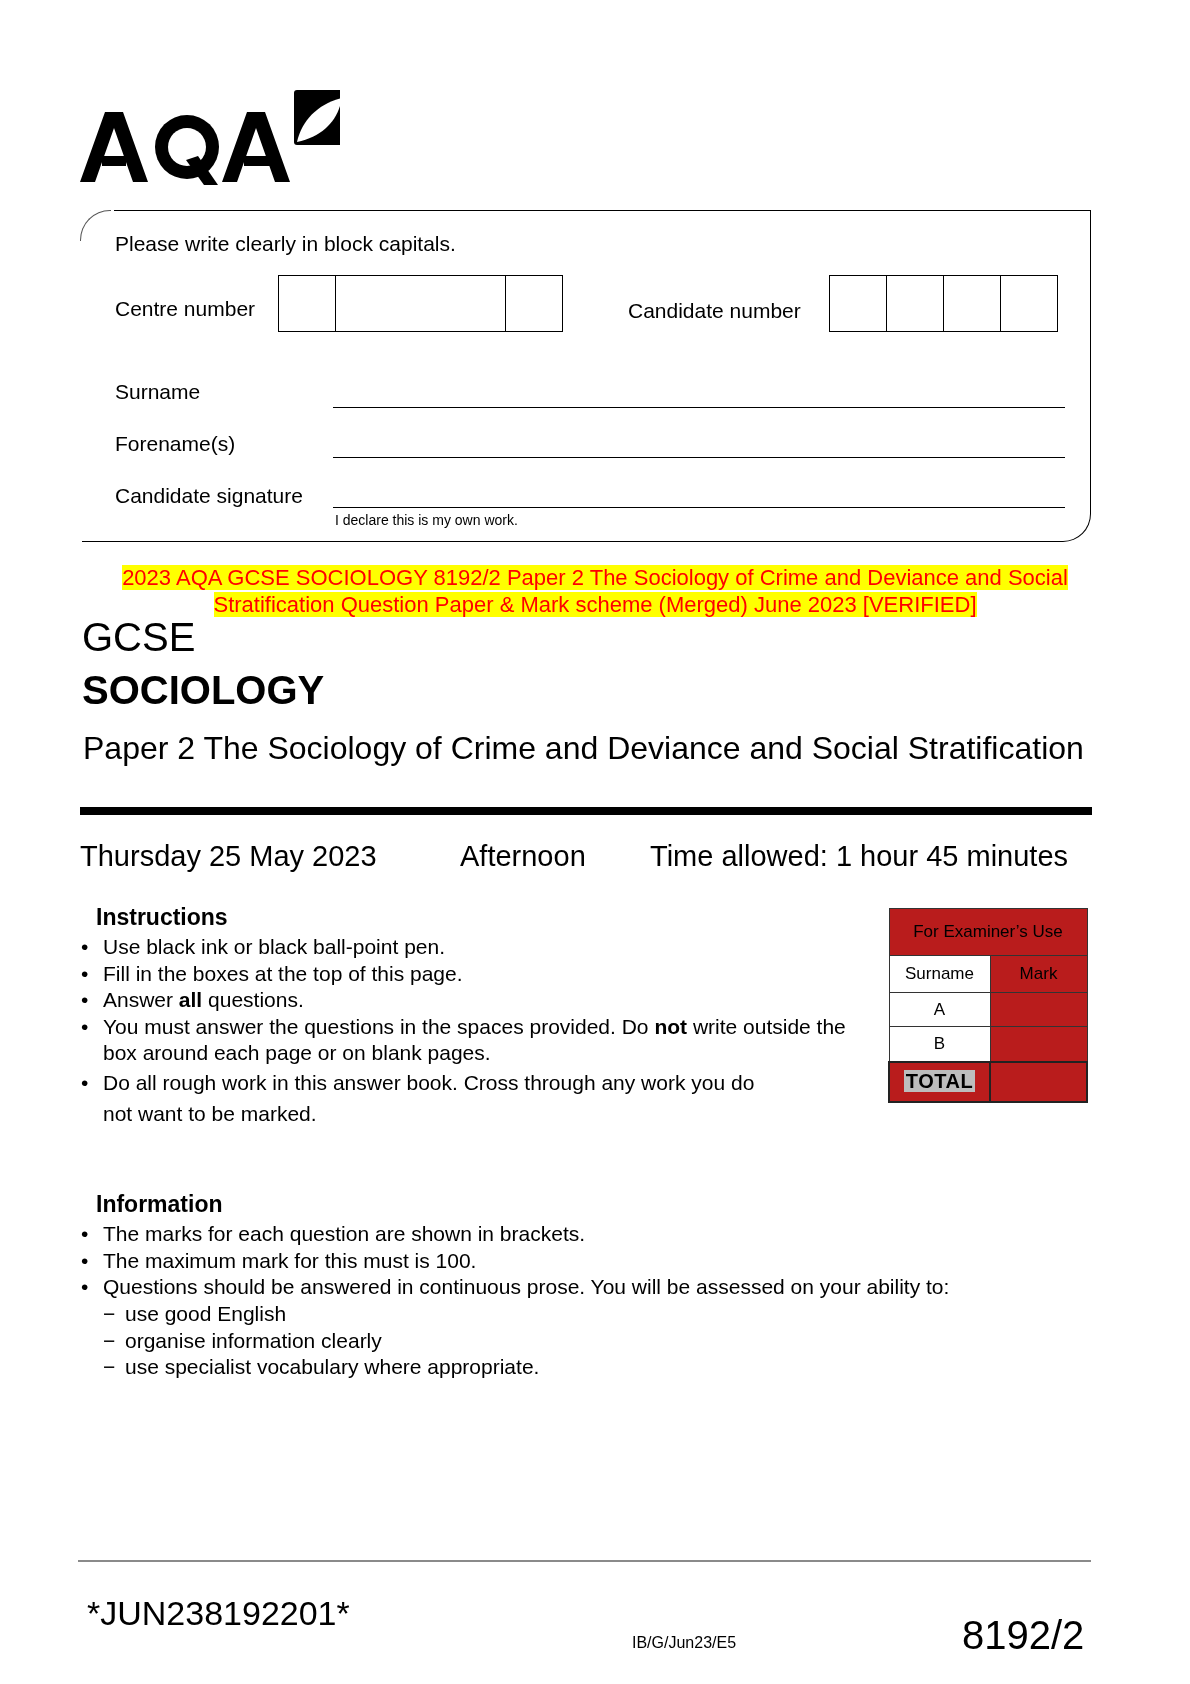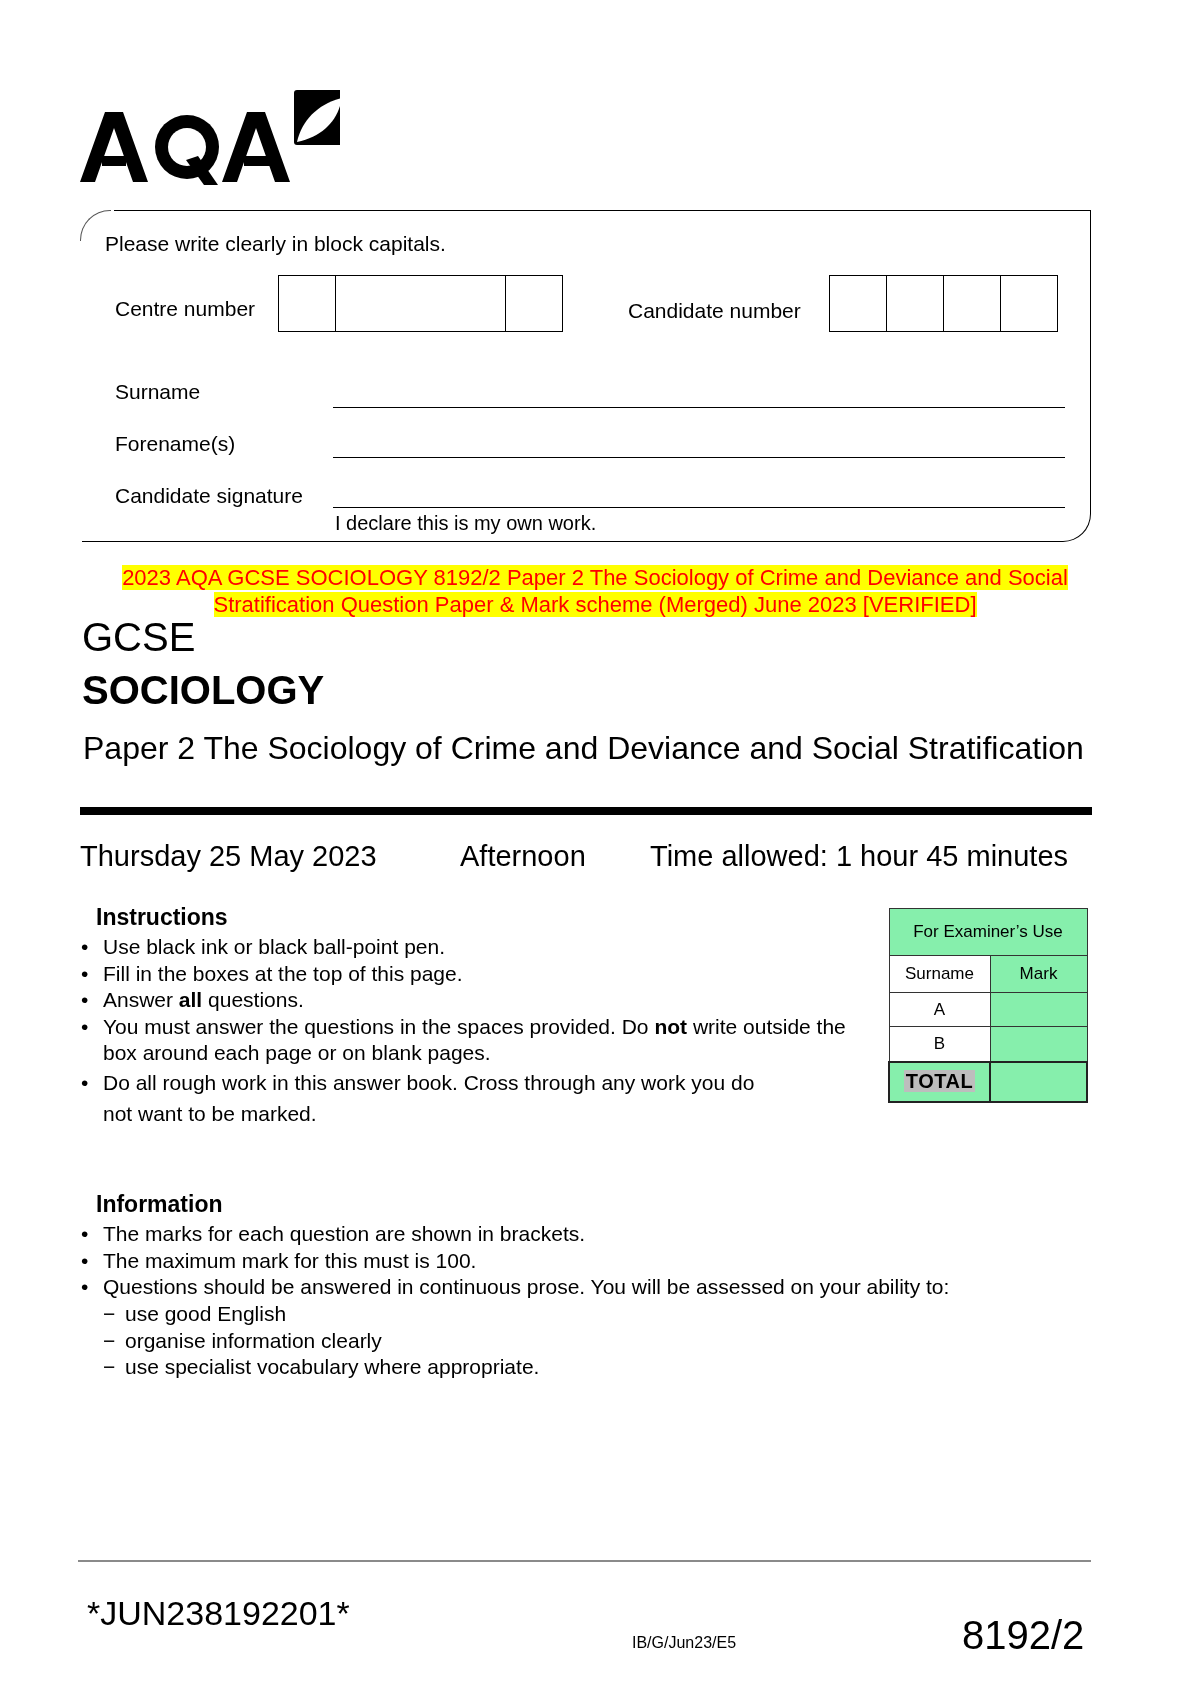--- a/index.html
+++ b/index.html
@@ -20,21 +20,21 @@
   .date-line { font-size:29px; top:840px; }
   .h-sec { font-size:23px; font-weight:bold;margin-left:16px; }
   ul.bul { list-style:none; margin:0; padding:0; font-size:21px; line-height:26.5px; }
   ul.bul li { position:relative; padding-left:23px; }
   ul.bul li::before { content:"•"; position:absolute; left:1px; top:0; }
   ul.dash { list-style:none; margin:0; padding:0; font-size:21px; line-height:26.5px; }
   ul.dash li { position:relative; padding-left:45px; }
   ul.dash li::before { content:"−"; position:absolute; left:23px; }
   table.exam { border-collapse:collapse; font-size:17px; }
   table.exam td { border:1.3px solid #333; text-align:center; padding:0; }
-  .gray { background:#86efac; }
+  .gray { background:#b91c1c; }
   .total-lbl { background:#bdbdbd; font-weight:bold; font-size:20px; padding:0 2px; letter-spacing:0.5px; }
 </style>
 </head>
 <body>
 
 <div class="abs logo">
   <svg width="260" height="95" viewBox="0 0 260 95">
 
     <path d="M0 92 L25 22 L43 22 L68 92 L53 92 L34 38 L15 92 Z" fill="#000"></path>
     <rect x="22" y="66" width="24" height="10" fill="#000"></rect>
@@ -48,21 +48,21 @@
 
     <rect x="214" y="0" width="52" height="55" rx="3" fill="#000"></rect>
     <path d="M217 52 C222 30 238 14 262 8 C258 30 244 46 217 52 Z" fill="#fff"></path>
   </svg>
 </div>
 
 <div class="abs form-box"></div>
 <div class="abs" style="left:80px;top:210px;width:34px;height:30px;background:#fff;"></div>
 <div class="abs form-corner"></div>
 
-<div class="abs form-label" style="left:105px;top:232px;">Please write clearly in block capitals.</div>
+<div class="abs form-label" style="left:115px;top:232px;">Please write clearly in block capitals.</div>
 
 <div class="abs form-label" style="left:115px;top:297px;">Centre number</div>
 <div class="abs grid" style="left:278px;top:275px;">
   <div class="cell" style="width:57px;"></div>
   <div class="cell" style="width:170px;"></div>
   <div class="cell" style="width:57px;"></div>
 </div>
 
 <div class="abs form-label" style="left:628px;top:299px;">Candidate number</div>
 <div class="abs grid" style="left:829px;top:275px;">
@@ -73,21 +73,21 @@
 </div>
 
 <div class="abs form-label" style="left:115px;top:380px;">Surname</div>
 <div class="abs line" style="left:333px;top:407px;width:732px;"></div>
 
 <div class="abs form-label" style="left:115px;top:432px;">Forename(s)</div>
 <div class="abs line" style="left:333px;top:457px;width:732px;"></div>
 
 <div class="abs form-label" style="left:115px;top:484px;">Candidate signature</div>
 <div class="abs line" style="left:333px;top:507px;width:732px;"></div>
-<div class="abs" style="left:335px;top:512px;font-size:20px;">I declare this is my own work.</div>
+<div class="abs" style="left:335px;top:512px;font-size:14px;">I declare this is my own work.</div>
 
 <div class="abs" style="left:0;top:565px;width:1190px;text-align:center;line-height:25px;">
   <span class="hl">2023 AQA GCSE SOCIOLOGY 8192/2 Paper 2 The Sociology of Crime and Deviance and Social</span><br>
   <span class="hl">Stratification Question Paper &amp; Mark scheme (Merged) June 2023 [VERIFIED]</span>
 </div>
 
 <div class="abs" style="left:82px;top:615px;font-size:40px;">GCSE</div>
 <div class="abs" style="left:82px;top:668px;font-size:40px;font-weight:bold;">SOCIOLOGY</div>
 <div class="abs" style="left:83px;top:730px;font-size:32px;">Paper 2 The Sociology of Crime and Deviance and Social Stratification</div>
 

